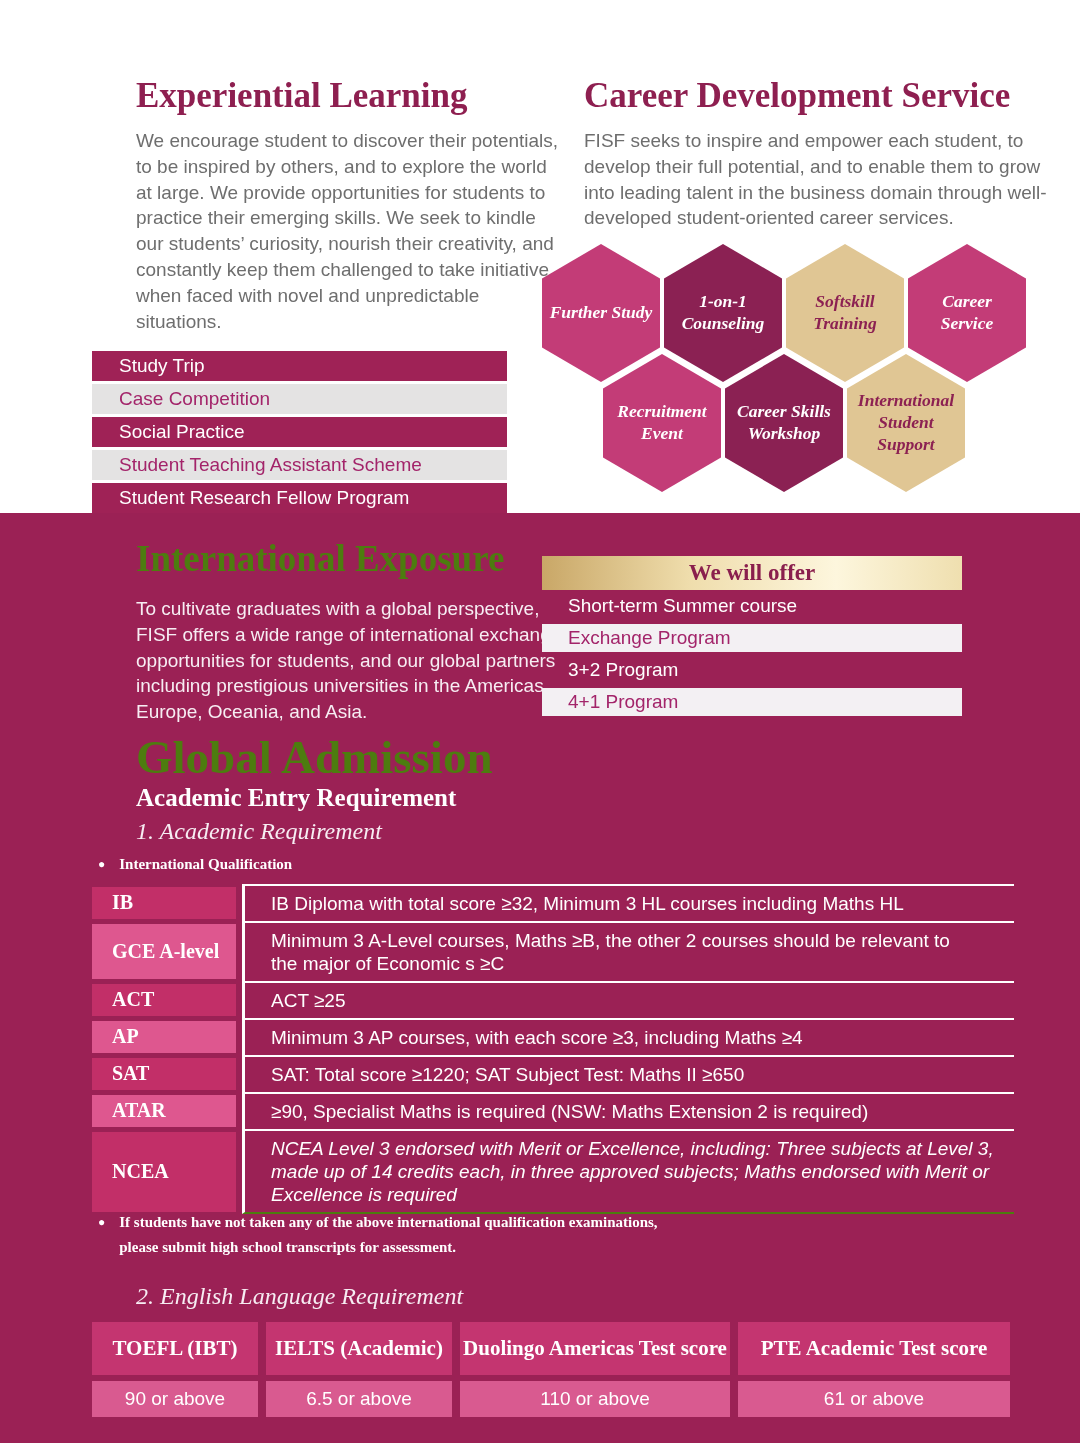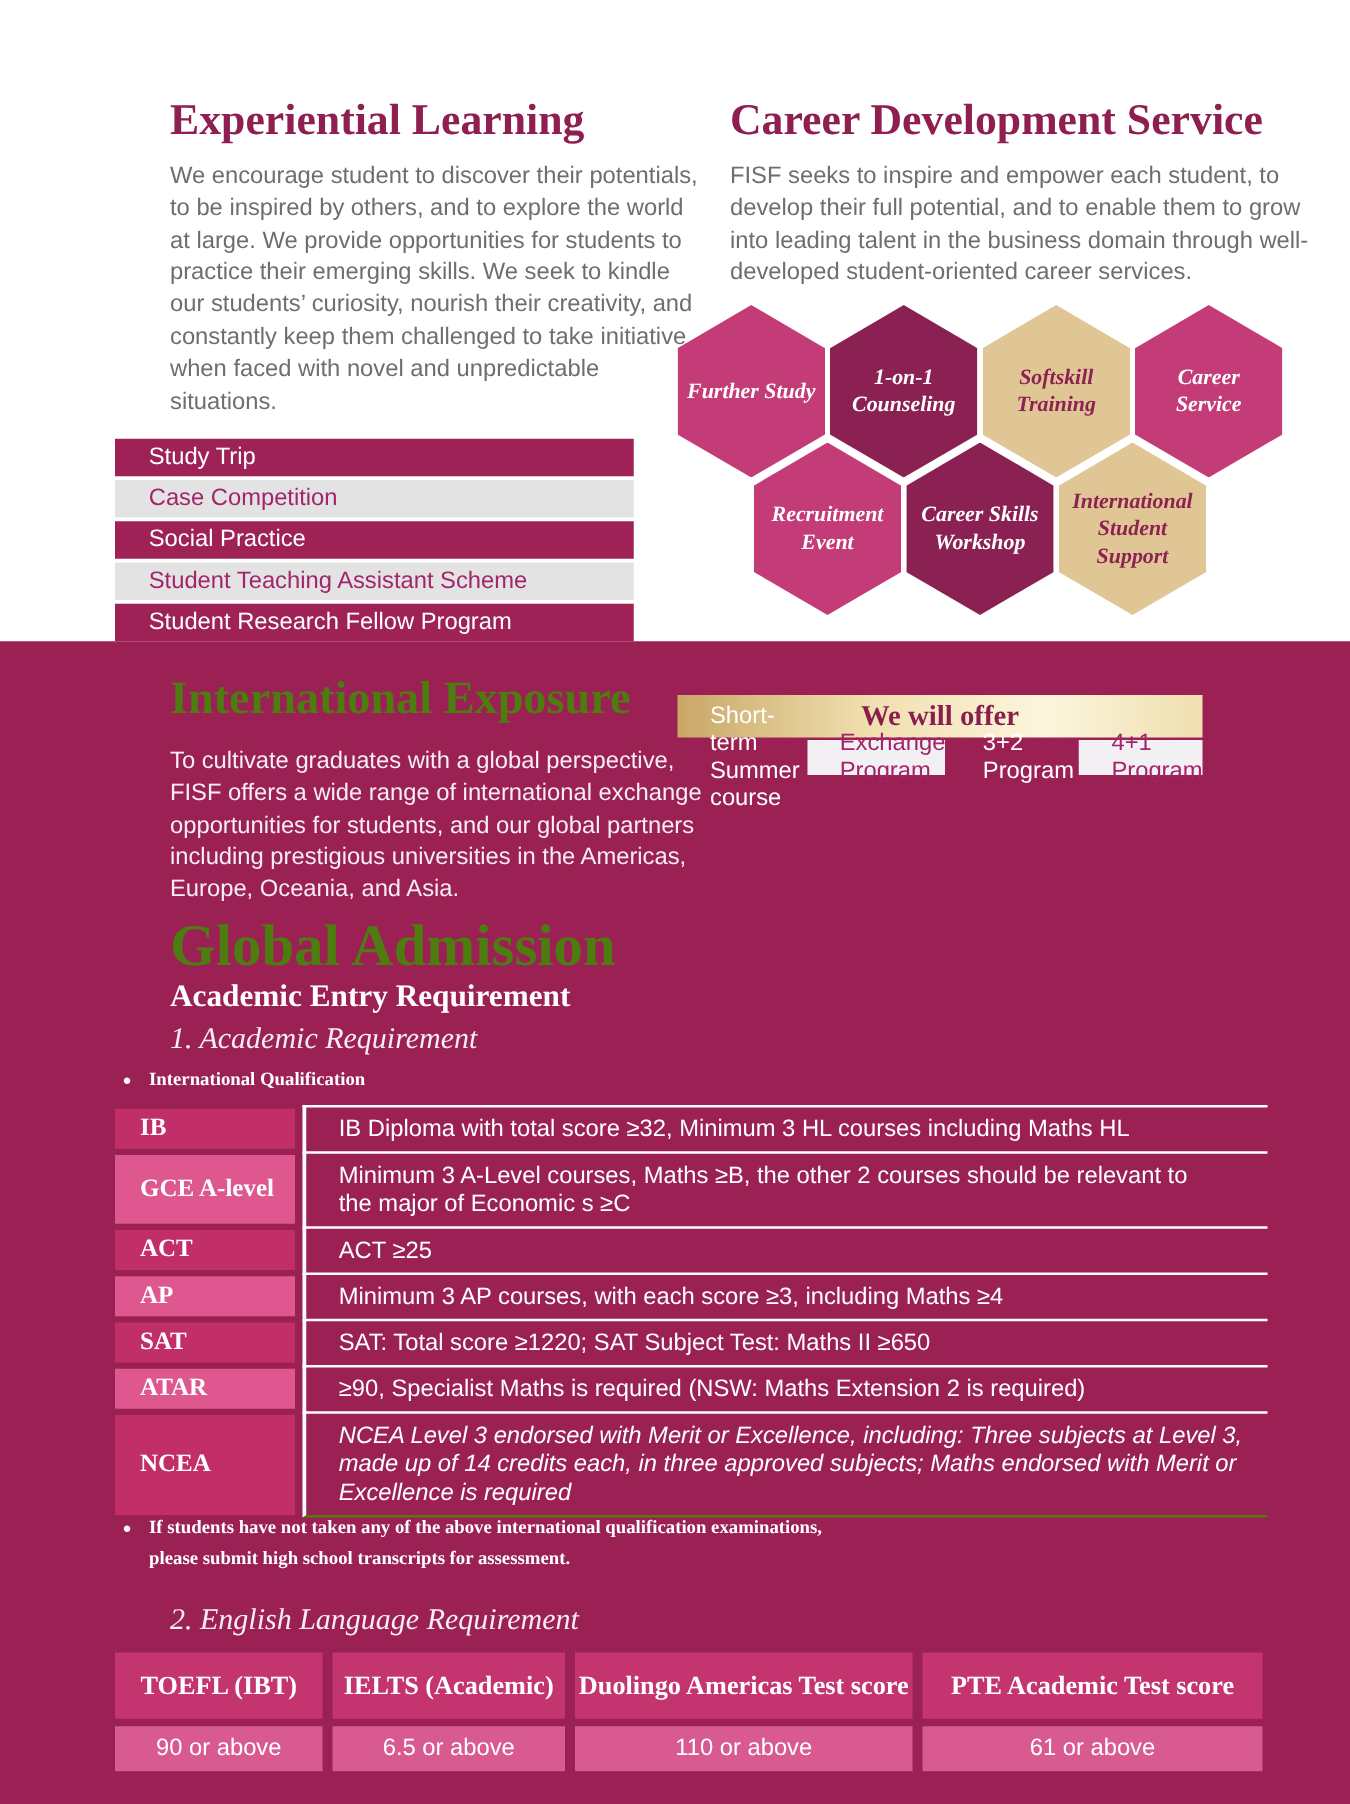--- a/index.html
+++ b/index.html
@@ -35,21 +35,21 @@
 
   
   .band { position:absolute; left:0; top:513px; width:1080px; height:930px; background:#9B2155; }
 
   .gold-bar {
     position:absolute; left:542px; top:556px; width:420px; height:34px;
     background:linear-gradient(90deg,#C9A767 0%,#EFDDAC 35%,#FDF6DD 70%,#EFDFAF 100%);
     display:flex; align-items:center; justify-content:center;
     font-family:"Liberation Serif", serif; font-weight:bold; font-size:23px; color:#8A1F4D;
   }
-  .offer-list { position:absolute; left:542px; top:592px; width:420px; display:flex; flex-direction:row; gap:4px; }
+  .offer-list { position:absolute; left:542px; top:592px; width:420px; display:flex; flex-direction:column; gap:4px; }
   .offer-item { height:28px; display:flex; align-items:center; padding-left:26px; font-size:19px; }
   .offer-item.plain { background:transparent; color:#ffffff; }
   .offer-item.white { background:#F3F0F3; color:#A3246A; }
 
   .sub-h { font-family:"Liberation Serif", serif; font-weight:bold; color:#ffffff; font-size:25px; }
   .italic-h { font-family:"Liberation Serif", serif; font-style:italic; color:#F7EDF3; font-size:24px; }
   .bullet-row { position:absolute; display:flex; color:#ffffff; }
   .bullet-dot { font-size:12px; line-height:24px; margin-right:14px; }
   .bullet-text { font-family:"Liberation Serif", serif; font-weight:bold; font-size:15px; line-height:1.65; white-space:pre-line; }
 

